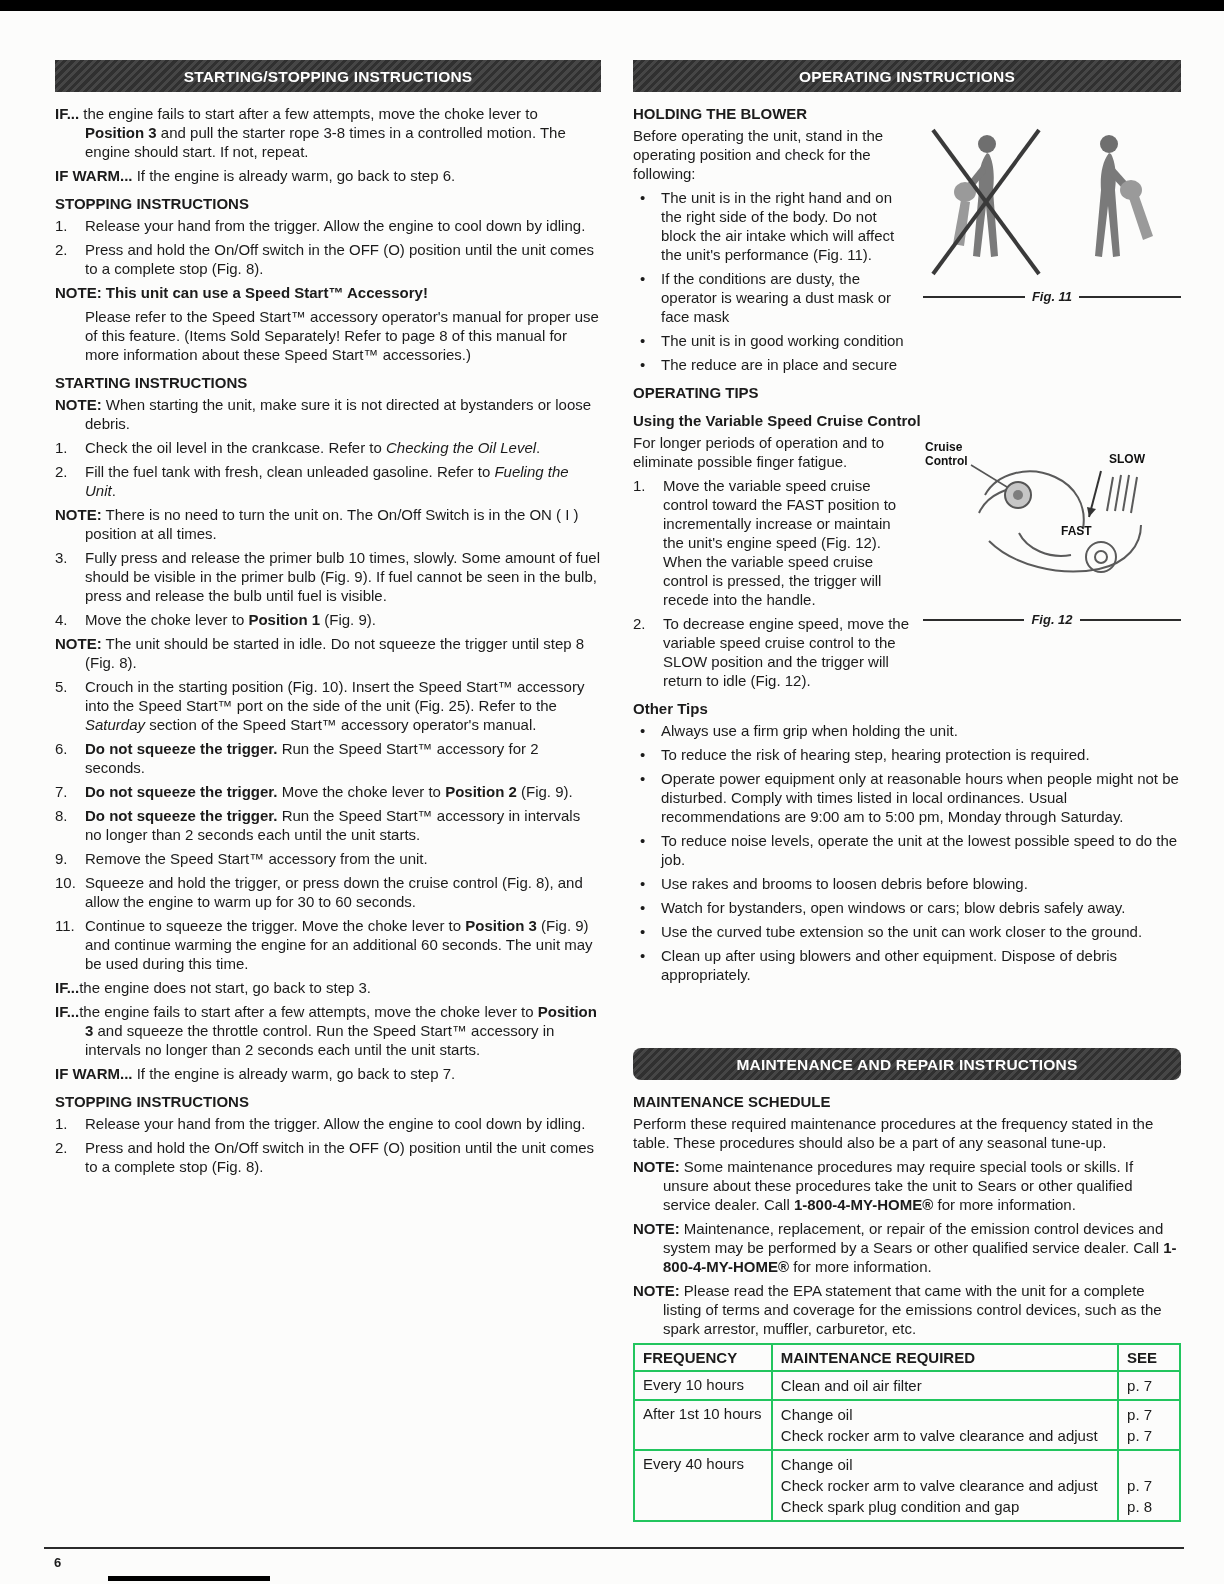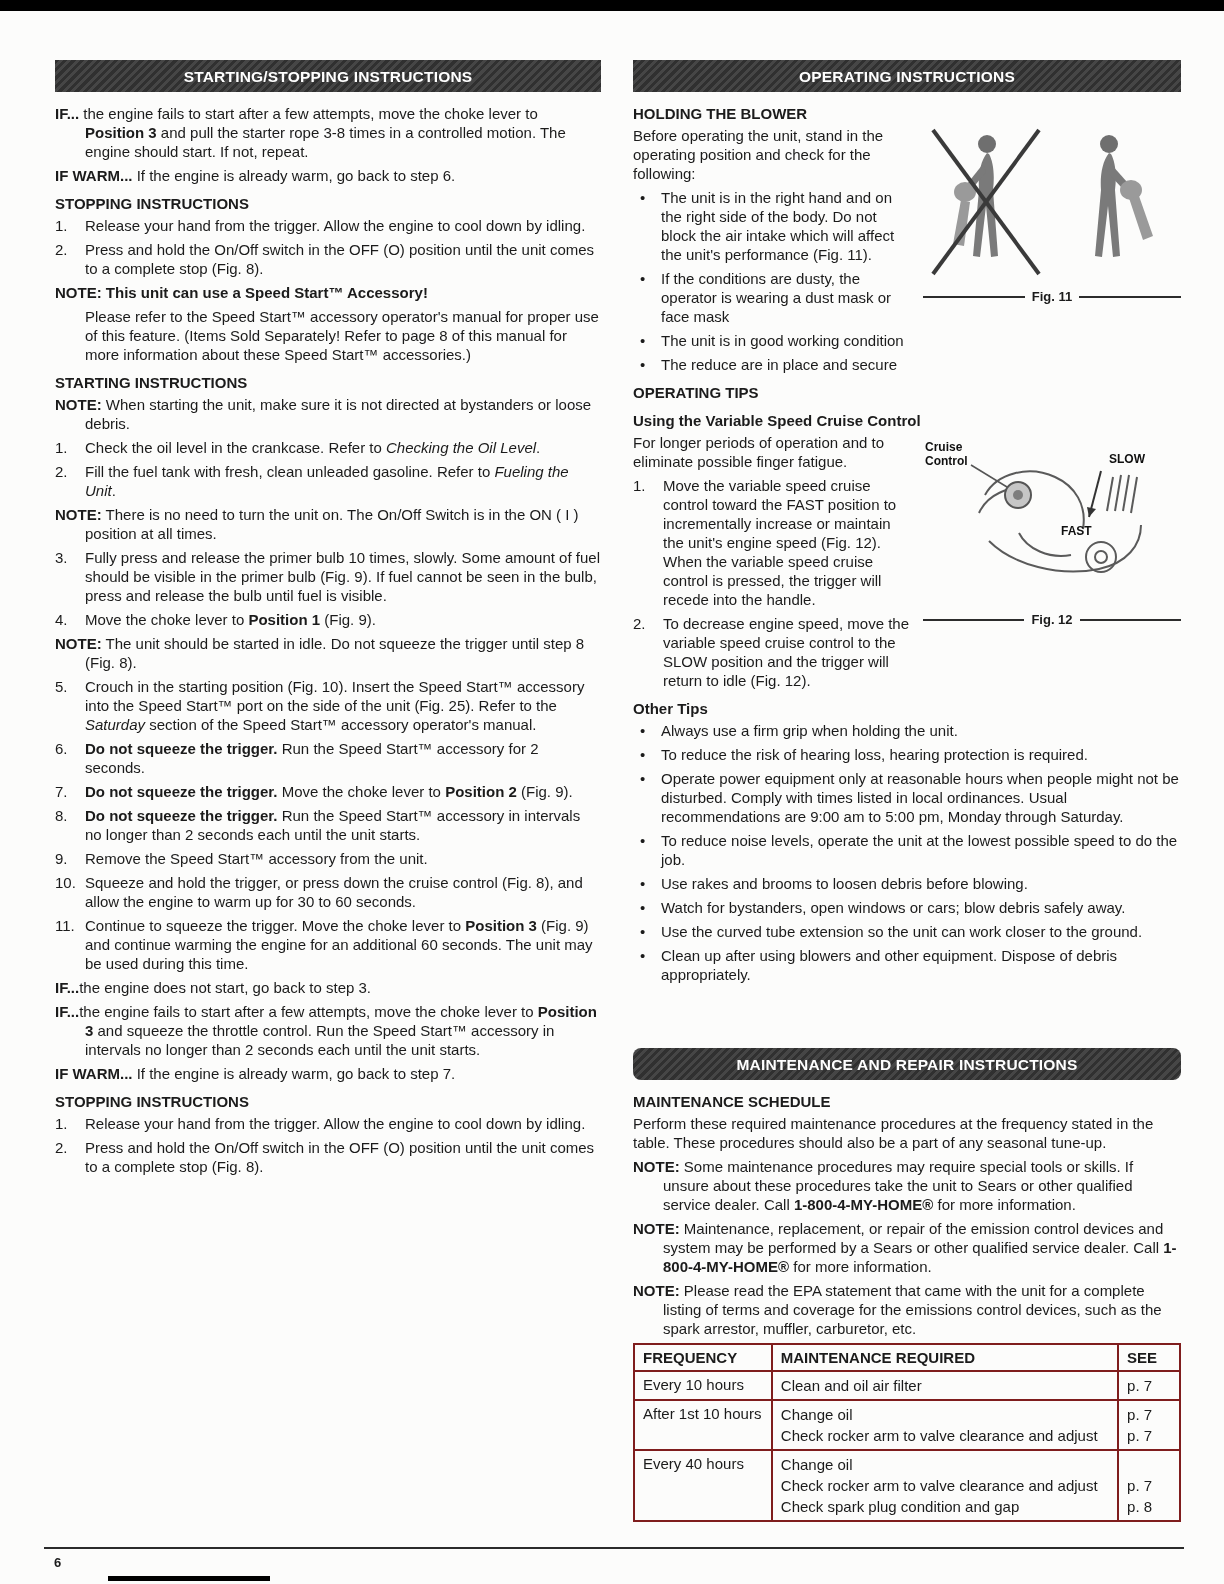--- a/index.html
+++ b/index.html
@@ -27,27 +27,27 @@
   .hang  { padding-left:30px; text-indent:-30px; margin-bottom:5px; }
   .ind   { margin-left:30px; margin-bottom:5px; }
   .list  { margin-bottom:2px; }
   .li    { display:flex; margin-bottom:5px; }
   .li-m  { flex:0 0 30px; }
   .li-b  { flex:1; }
   .bullets .li-m { flex:0 0 28px; padding-left:7px; }
   .b { font-weight:bold; }
   .i { font-style:italic; }
   .fig { float:right; width:258px; margin:2px 0 8px 12px; }
-  .figcap { display:flex; align-items:center; gap:7px; margin-top:3px; }
+  .figcap { display:flex; align-items:center; gap:7px; margin-top:3px;font-style:italic; }
   .capline { flex:1; height:2px; background:#2c2c2c; }
   .capfig { font-weight:bold; font-size:13px; }
   .figlbl { font-family:"Liberation Sans", sans-serif; font-size:12px; font-weight:bold; fill:#101010; }
   .mtable { width:100%; border-collapse:collapse; margin-top:5px; }
   .mtable th, .mtable td {
-    border:2px solid #7f1d1d; padding:3px 8px; text-align:left;
+    border:2px solid #22c55e; padding:3px 8px; text-align:left;
     vertical-align:top; font-size:15px;
   }
   .mtable th { font-weight:bold; }
   .cell-line { line-height:21px; min-height:21px; }
   .footer-rule { position:absolute; left:44px; right:40px; top:1547px; height:2px; background:#2b2b2b; }
   .page-number { position:absolute; left:54px; top:1553px; font-size:13px; font-weight:bold; }
   .scan-mark-bottom { position:absolute; left:108px; top:1576px; width:162px; height:5px; background:#000; }
 </style>
 </head>
 <body>
@@ -250,21 +250,21 @@
       </div>
 
     <p class="h">Other Tips</p>
     <div class="list bullets">
         <div class="li">
           <span class="li-m">•</span>
           <span class="li-b"><span>Always use a firm grip when holding the unit.</span></span>
         </div>
         <div class="li">
           <span class="li-m">•</span>
-          <span class="li-b"><span>To reduce the risk of hearing loss, hearing protection is required.</span></span>
+          <span class="li-b"><span>To reduce the risk of hearing step, hearing protection is required.</span></span>
         </div>
         <div class="li">
           <span class="li-m">•</span>
           <span class="li-b"><span>Operate power equipment only at reasonable hours when people might not be disturbed. Comply with times listed in local ordinances. Usual recommendations are 9:00 am to 5:00 pm, Monday through Saturday.</span></span>
         </div>
         <div class="li">
           <span class="li-m">•</span>
           <span class="li-b"><span>To reduce noise levels, operate the unit at the lowest possible speed to do the job.</span></span>
         </div>
         <div class="li">

